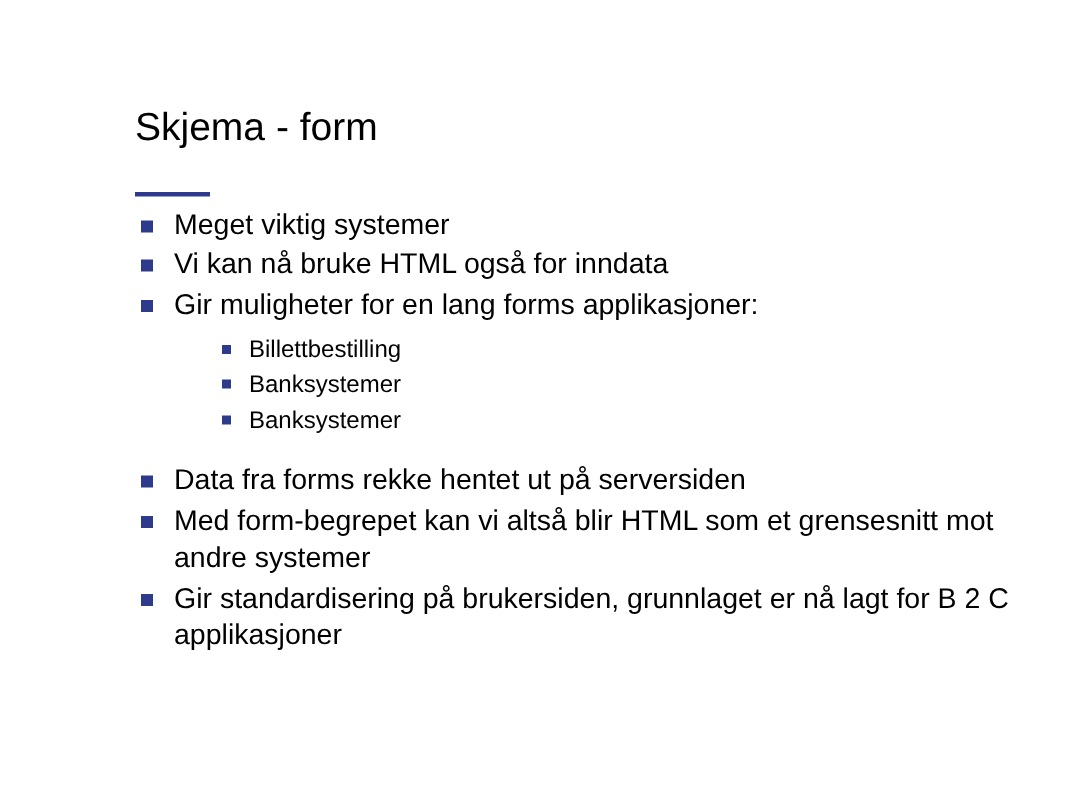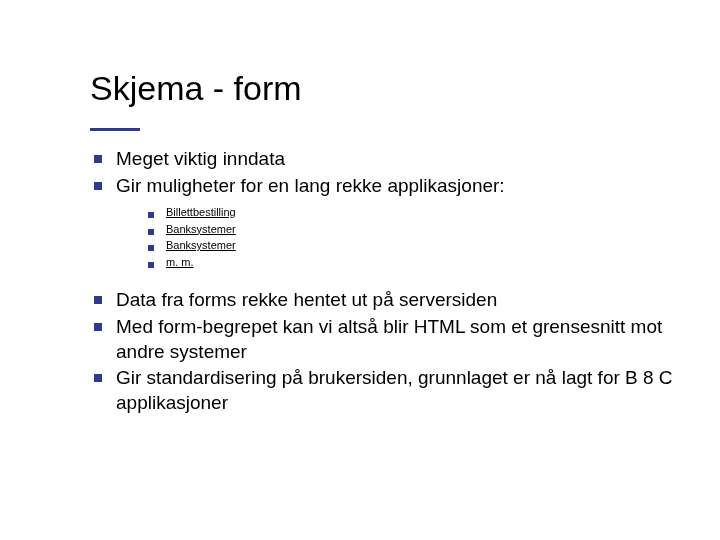--- a/index.html
+++ b/index.html
@@ -20,21 +20,21 @@
   }
   .accent-line {
     position: absolute;
     left: 90px;
     top: 128px;
     width: 50px;
     height: 3px;
     background: #2e3a8c;
   }
   .title {
-    font-size: 34px;
+    font-size: 26px;
     font-weight: 400;
     line-height: 1.1;
     margin: 0 0 40px 0;
   }
   ul.outer {
     list-style: none;
     margin: 0;
     padding: 0;
   }
   ul.outer > li {
@@ -54,50 +54,49 @@
     background: #2e3a8c;
   }
   ul.inner {
     list-style: none;
     margin: 6px 0 18px 0;
     padding: 0 0 0 30px;
   }
   ul.inner > li {
     position: relative;
     padding-left: 20px;
-    font-size: 11px;
+    font-size: 16px;
     line-height: 1.35;
     margin-bottom: 2px;
-    text-decoration: underline;
   }
   ul.inner > li::before {
     content: "";
     position: absolute;
     left: 2px;
     top: 7px;
     width: 6px;
     height: 6px;
     background: #2e3a8c;
   }
 </style>
 </head>
 <body>
 
 <div class="slide">
   <h1 class="title">Skjema - form</h1>
   <div class="accent-line"></div>
 
   <ul class="outer">
-    <li><span>Meget viktig inndata</span></li>
+    <li><span>Meget viktig systemer</span></li>
+    <li><span>Vi kan nå bruke HTML også for inndata</span></li>
     <li>
-      <span>Gir muligheter for en lang rekke applikasjoner:</span>
+      <span>Gir muligheter for en lang forms applikasjoner:</span>
       <ul class="inner">
         <li><span>Billettbestilling</span></li>
         <li><span>Banksystemer</span></li>
         <li><span>Banksystemer</span></li>
-        <li><span>m. m.</span></li>
       </ul>
     </li>
     <li><span>Data fra forms rekke hentet ut på serversiden</span></li>
     <li><span>Med form-begrepet kan vi altså blir HTML som et grensesnitt mot andre systemer</span></li>
-    <li><span>Gir standardisering på brukersiden, grunnlaget er nå lagt for B 8 C applikasjoner</span></li>
+    <li><span>Gir standardisering på brukersiden, grunnlaget er nå lagt for B 2 C applikasjoner</span></li>
   </ul>
 </div>
 
 </body></html>

